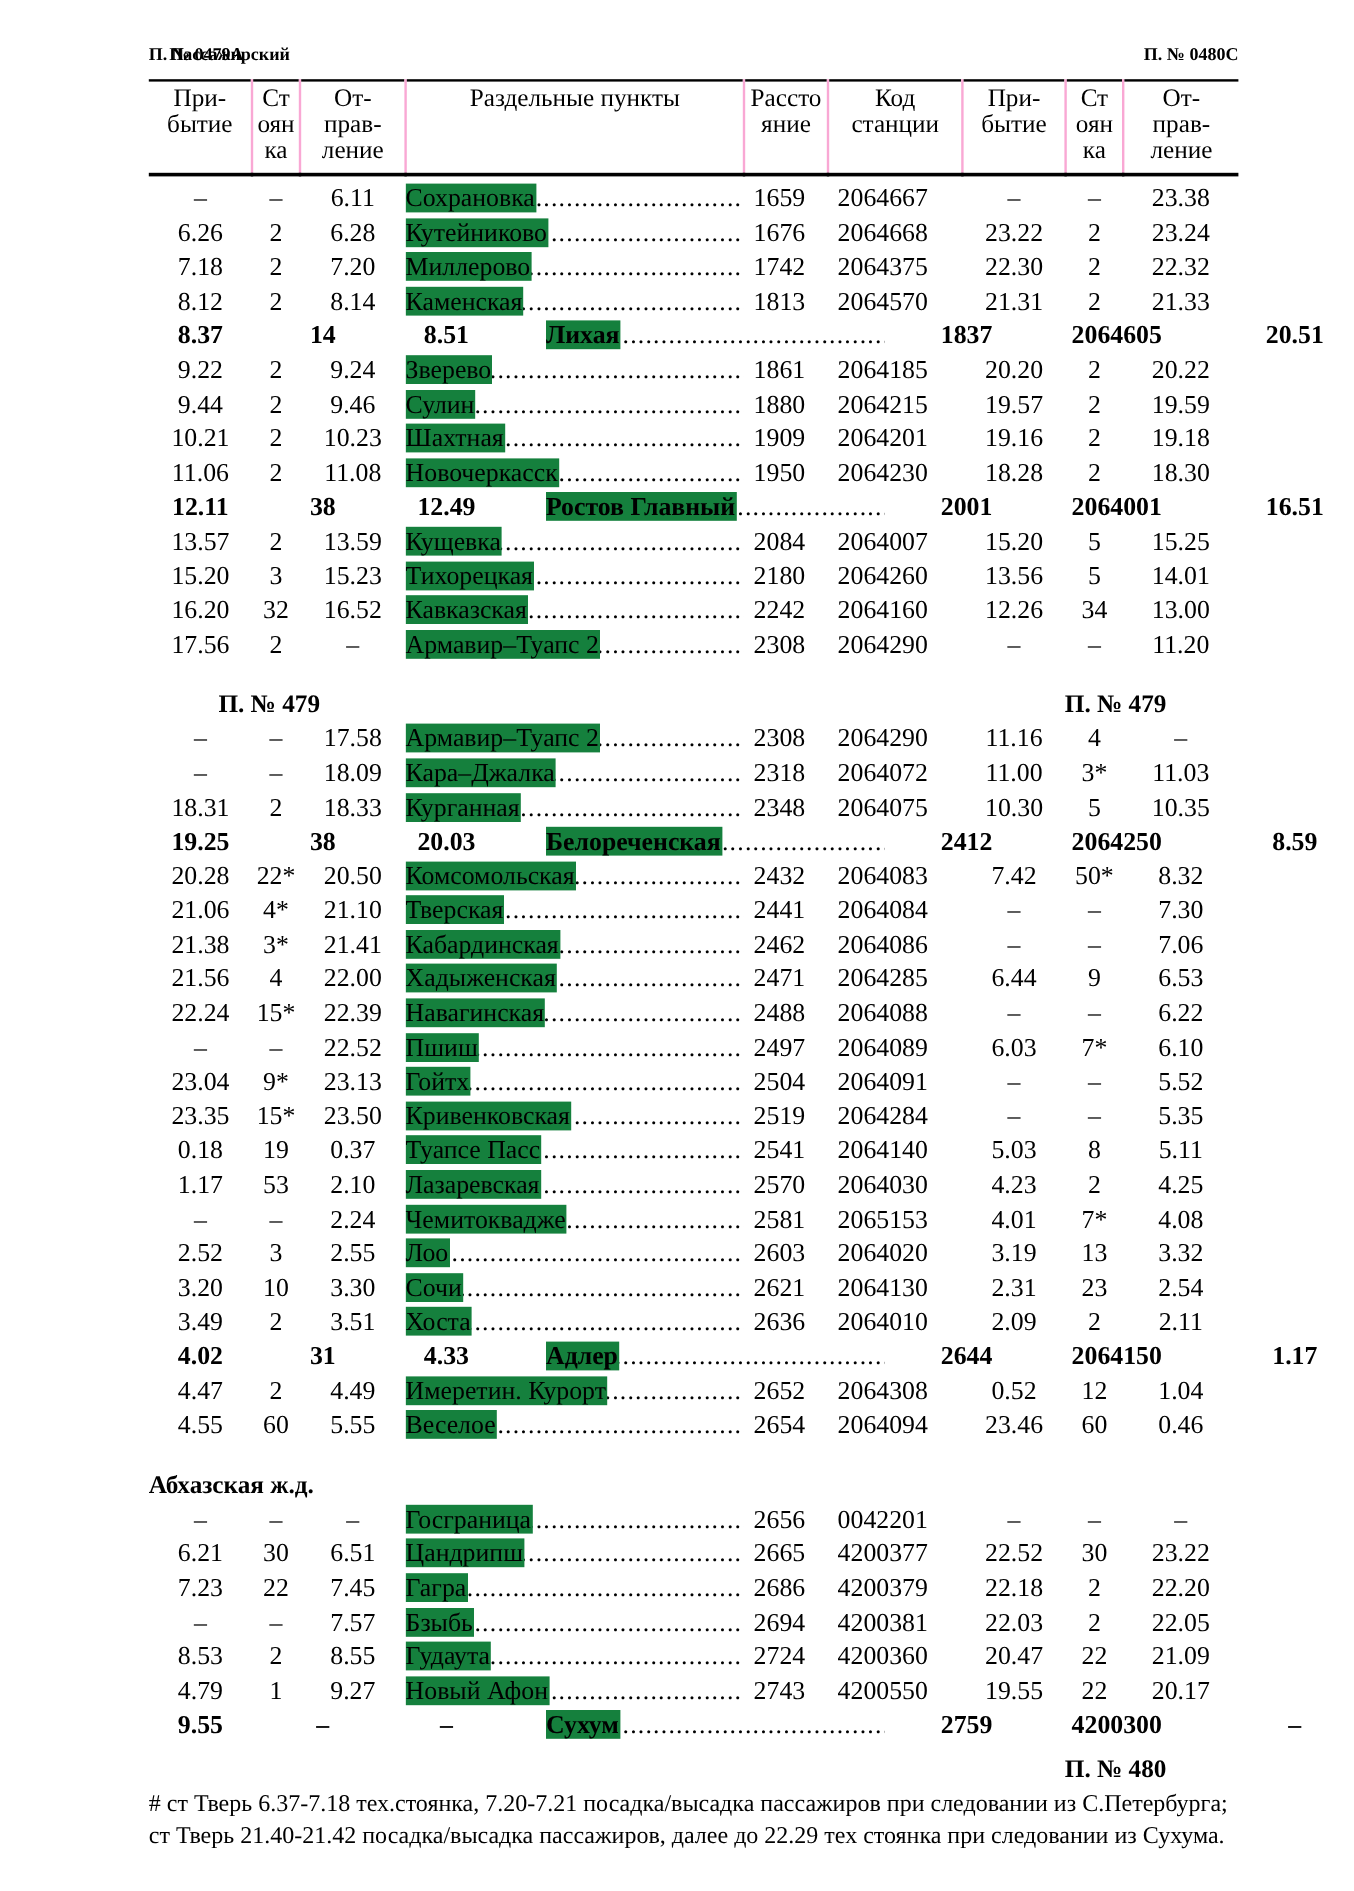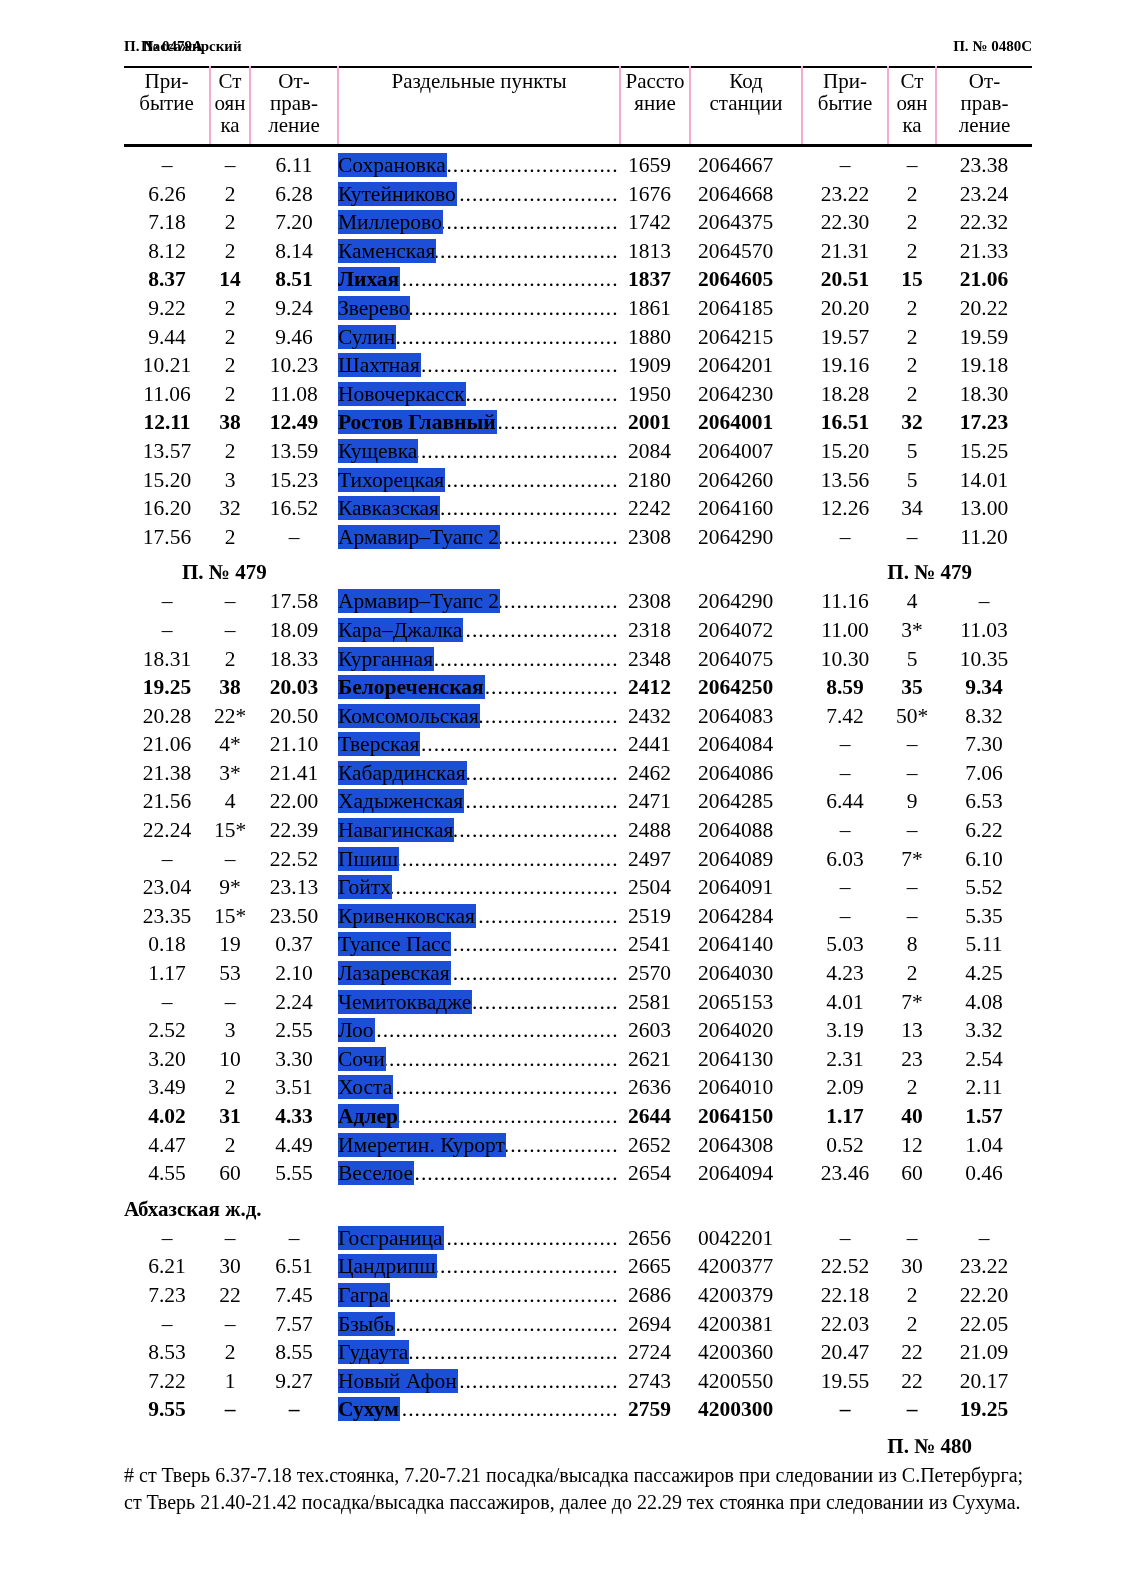--- a/index.html
+++ b/index.html
@@ -20,36 +20,36 @@
     border-top: 2px solid #000; border-bottom: 3px solid #000;
   }
   table.hdr td {
     border-left: 2px solid #f9a8d4; vertical-align: top; text-align: center;
     font-size: 21px; line-height: 22px; padding: 2px 0 2px 0; height: 72px;
   }
   table.hdr td:first-child { border-left: none; }
 
   .rows { width: 908px; }
   .row { display: flex; height: 28.6px; line-height: 28.6px; font-size: 21.5px; white-space: nowrap; }
-  .row.bold { font-weight: bold; }
+  .row.bold { font-weight: bold; gap: 39px; }
   .c { text-align: center; flex: none; }
   .c1 { width: 86px; }
   .c2 { width: 40px; }
   .c3 { width: 88px; }
   .c4 { width: 282px; text-align: left; padding-left: 0; overflow: hidden; position: relative; }
-  .c4 .nm { background: #1d4ed8; position: relative; z-index: 1; padding-right: 1px; }
+  .c4 .nm { background: #15803d; position: relative; z-index: 1; padding-right: 1px; }
   .c4 .dots { position: absolute; left: 0; right: 0; top: 0; letter-spacing: 1px; overflow: hidden; font-weight: normal; }
   .c5 { width: 70px; text-align: left; padding-left: 8px; box-sizing: border-box; }
   .c6 { width: 112px; text-align: left; padding-left: 8px; box-sizing: border-box; }
   .c7 { width: 86px; }
   .c8 { width: 48px; }
   .c9 { width: 96px; }
 
   .sect {
-    position: relative; height: 30px; font-weight: bold; font-size: 21px; line-height: 30px; margin-top: 6px;
+    position: relative; height: 30px; font-weight: bold; font-size: 21px; line-height: 30px; margin-top: 20px;
   }
   .sect .l { position: absolute; left: 58px; }
   .sect .r { position: absolute; right: 60px; }
   .sect .m { position: absolute; left: 0; right: 0; text-align: left; }
   .tail { position: relative; height: 32px; font-weight: bold; font-size: 21px; line-height: 32px; margin-top: 6px; }
   .tail .r { position: absolute; right: 60px; }
 
   .footnote {
     font-size: 20px; line-height: 27px; margin-top: 0; width: 900px;
   }
@@ -546,21 +546,21 @@
         <span class="c c2">2</span>
         <span class="c c3">8.55</span>
         <span class="c c4"><span class="dots">........................................................................</span><span class="nm">Гудаута</span></span>
         <span class="c c5">2724</span>
         <span class="c c6">4200360</span>
         <span class="c c7">20.47</span>
         <span class="c c8">22</span>
         <span class="c c9">21.09</span>
       </div>
       <div class="row">
-        <span class="c c1">7.22</span>
+        <span class="c c1">4.79</span>
         <span class="c c2">1</span>
         <span class="c c3">9.27</span>
         <span class="c c4"><span class="dots">........................................................................</span><span class="nm">Новый Афон</span></span>
         <span class="c c5">2743</span>
         <span class="c c6">4200550</span>
         <span class="c c7">19.55</span>
         <span class="c c8">22</span>
         <span class="c c9">20.17</span>
       </div>
       <div class="row bold">

